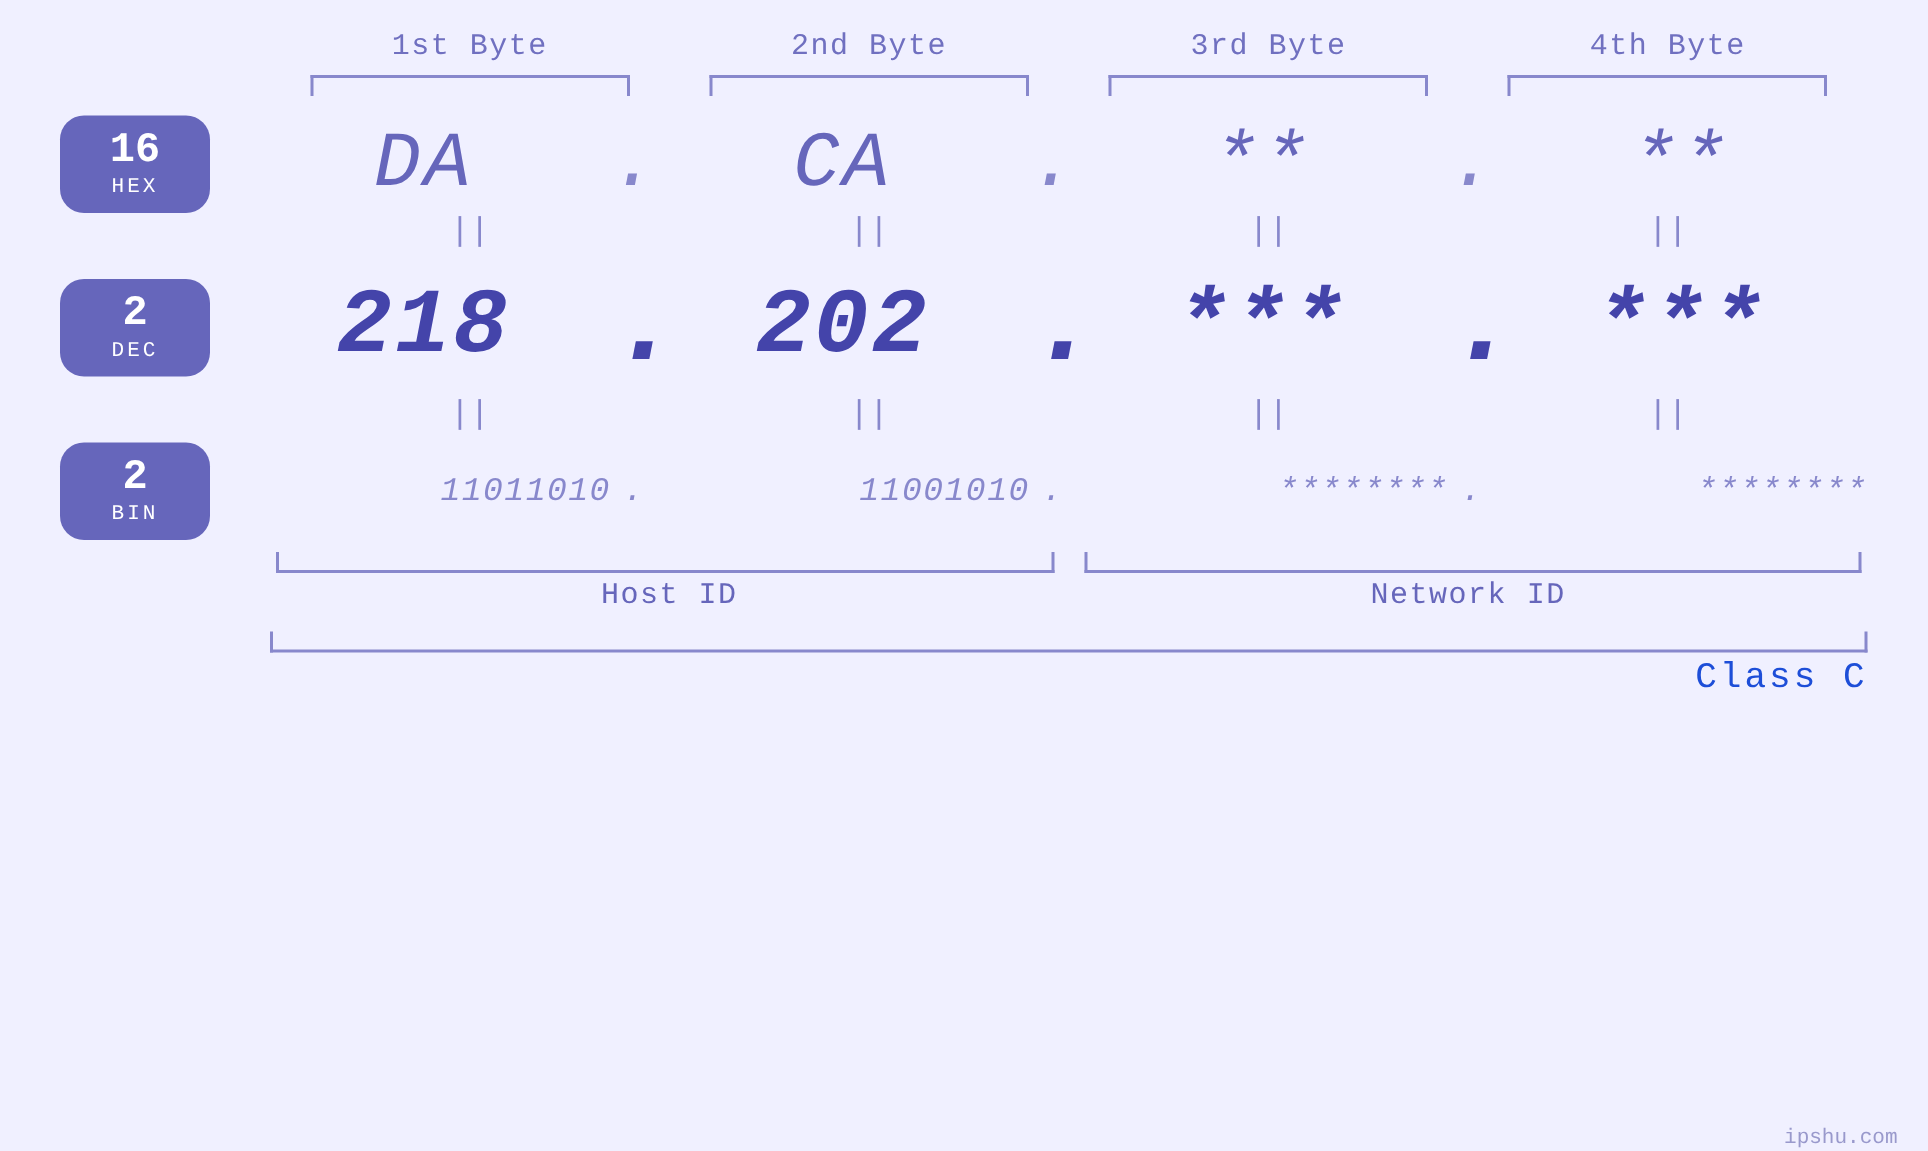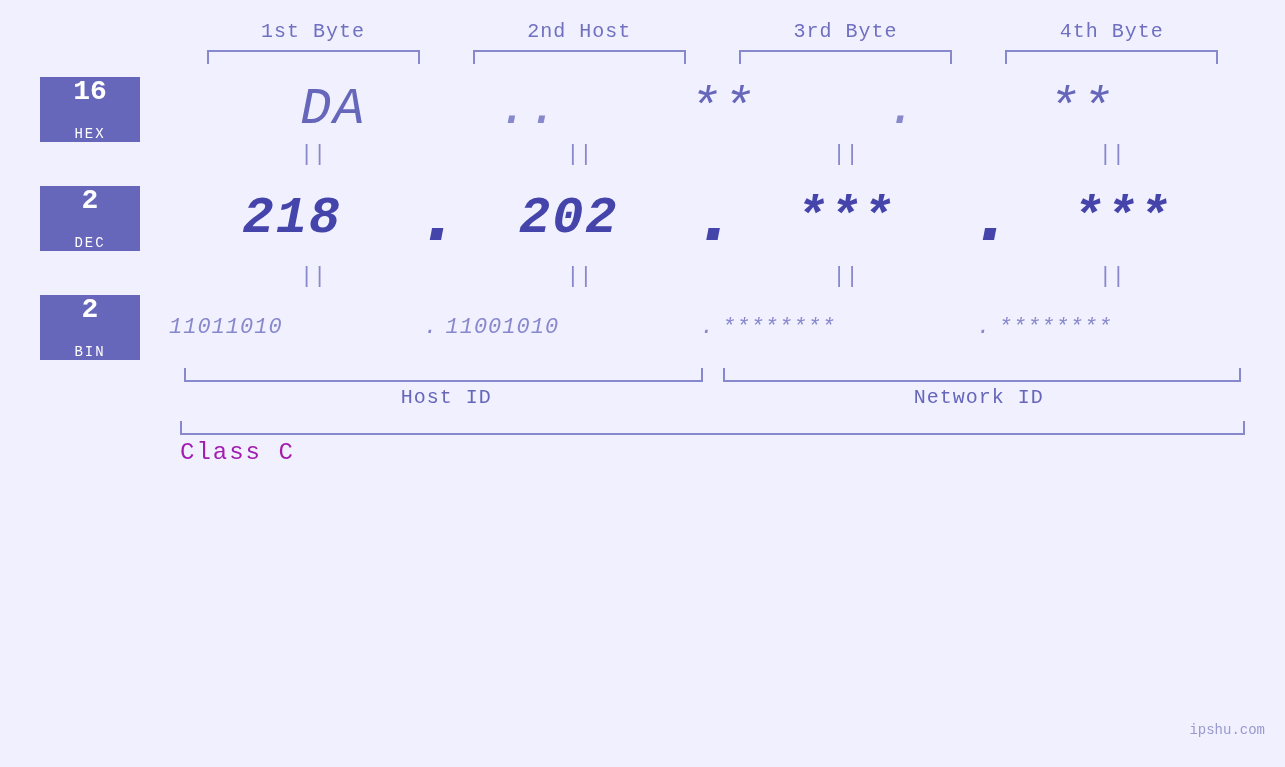--- a/index.html
+++ b/index.html
@@ -69,27 +69,27 @@
     .data-row {
       display: flex;
       align-items: center;
       margin-top: 0;
     }
 
     .row-label {
       width: 100px;
       height: 65px;
       background: #6666bb;
-      border-radius: 0;
+      border-radius: 16px;
       display: flex;
       flex-direction: column;
       align-items: center;
-      justify-content: space-between;
+      justify-content: center;
       flex-shrink: 0;
-      margin-right: 29px;
+      margin-right: 18px;
     }
 
     .row-label-num {
       color: white;
       font-size: 28px;
       font-weight: bold;
       line-height: 1.1;
     }
 
     .row-label-base {
@@ -120,42 +120,42 @@
       color: #8888cc;
       font-size: 52px;
       flex-shrink: 0;
       width: 30px;
       text-align: center;
     }
 
     
     .dec-row .byte-val {
       color: #4444aa;
-      font-size: 52px;
+      font-size: 61px;
       font-weight: bold;
       flex: 1;
       text-align: center;
       letter-spacing: 2px;
     }
 
     .dec-row .dot-val {
       color: #4444aa;
       font-size: 80px;
       font-weight: bold;
       flex-shrink: 0;
       width: 30px;
       text-align: center;
     }
 
     
     .bin-row .byte-val {
       color: #8888cc;
       font-size: 22px;
       flex: 1;
-      text-align: left;
+      text-align: right;
       letter-spacing: 1px;
     }
 
     .bin-row .dot-val {
       color: #8888cc;
       font-size: 22px;
       flex-shrink: 0;
       width: 30px;
       text-align: center;
     }
@@ -230,30 +230,30 @@
     }
 
     .big-label-row {
       display: flex;
       padding-left: 140px;
       margin-top: 4px;
     }
 
     .big-label {
       flex: 1;
-      text-align: left;
-      color: #a21caf;
+      text-align: right;
+      color: #1d4ed8;
       font-size: 24px;
       letter-spacing: 2px;
     }
 
     
     .watermark {
       position: absolute;
-      bottom: 29px;
+      bottom: 0;
       right: 20px;
       color: #9999cc;
       font-size: 14px;
       font-family: 'Courier New', Courier, monospace;
     }
 
     .hex-row {
       margin-top: 10px;
     }
 
@@ -265,21 +265,21 @@
       margin-top: 5px;
     }
   </style>
 </head>
 <body>
 
 <div class="container">
 
   <div class="col-headers">
     <div class="col-header">1st Byte</div>
-    <div class="col-header">2nd Host</div>
+    <div class="col-header">2nd Byte</div>
     <div class="col-header">3rd Byte</div>
     <div class="col-header">4th Byte</div>
   </div>
 
   <div class="bracket-row">
     <div class="bracket-cell">
         <div class="bracket"></div>
       </div>
     <div class="bracket-cell">
         <div class="bracket"></div>
@@ -293,20 +293,21 @@
   </div>
 
   <div class="data-row hex-row">
     <div class="row-label">
       <span class="row-label-num">16</span>
       <span class="row-label-base">HEX</span>
     </div>
     <div class="row-content">
       <span class="byte-val">DA</span>
       <span class="dot-val">.</span>
+      <span class="byte-val">CA</span>
       <span class="dot-val">.</span>
       <span class="byte-val">**</span>
       <span class="dot-val">.</span>
       <span class="byte-val">**</span>
     </div>
   </div>
 
   <div class="equals-row">
     <div class="equals-cell">||</div>
     <div class="equals-cell">||</div>

